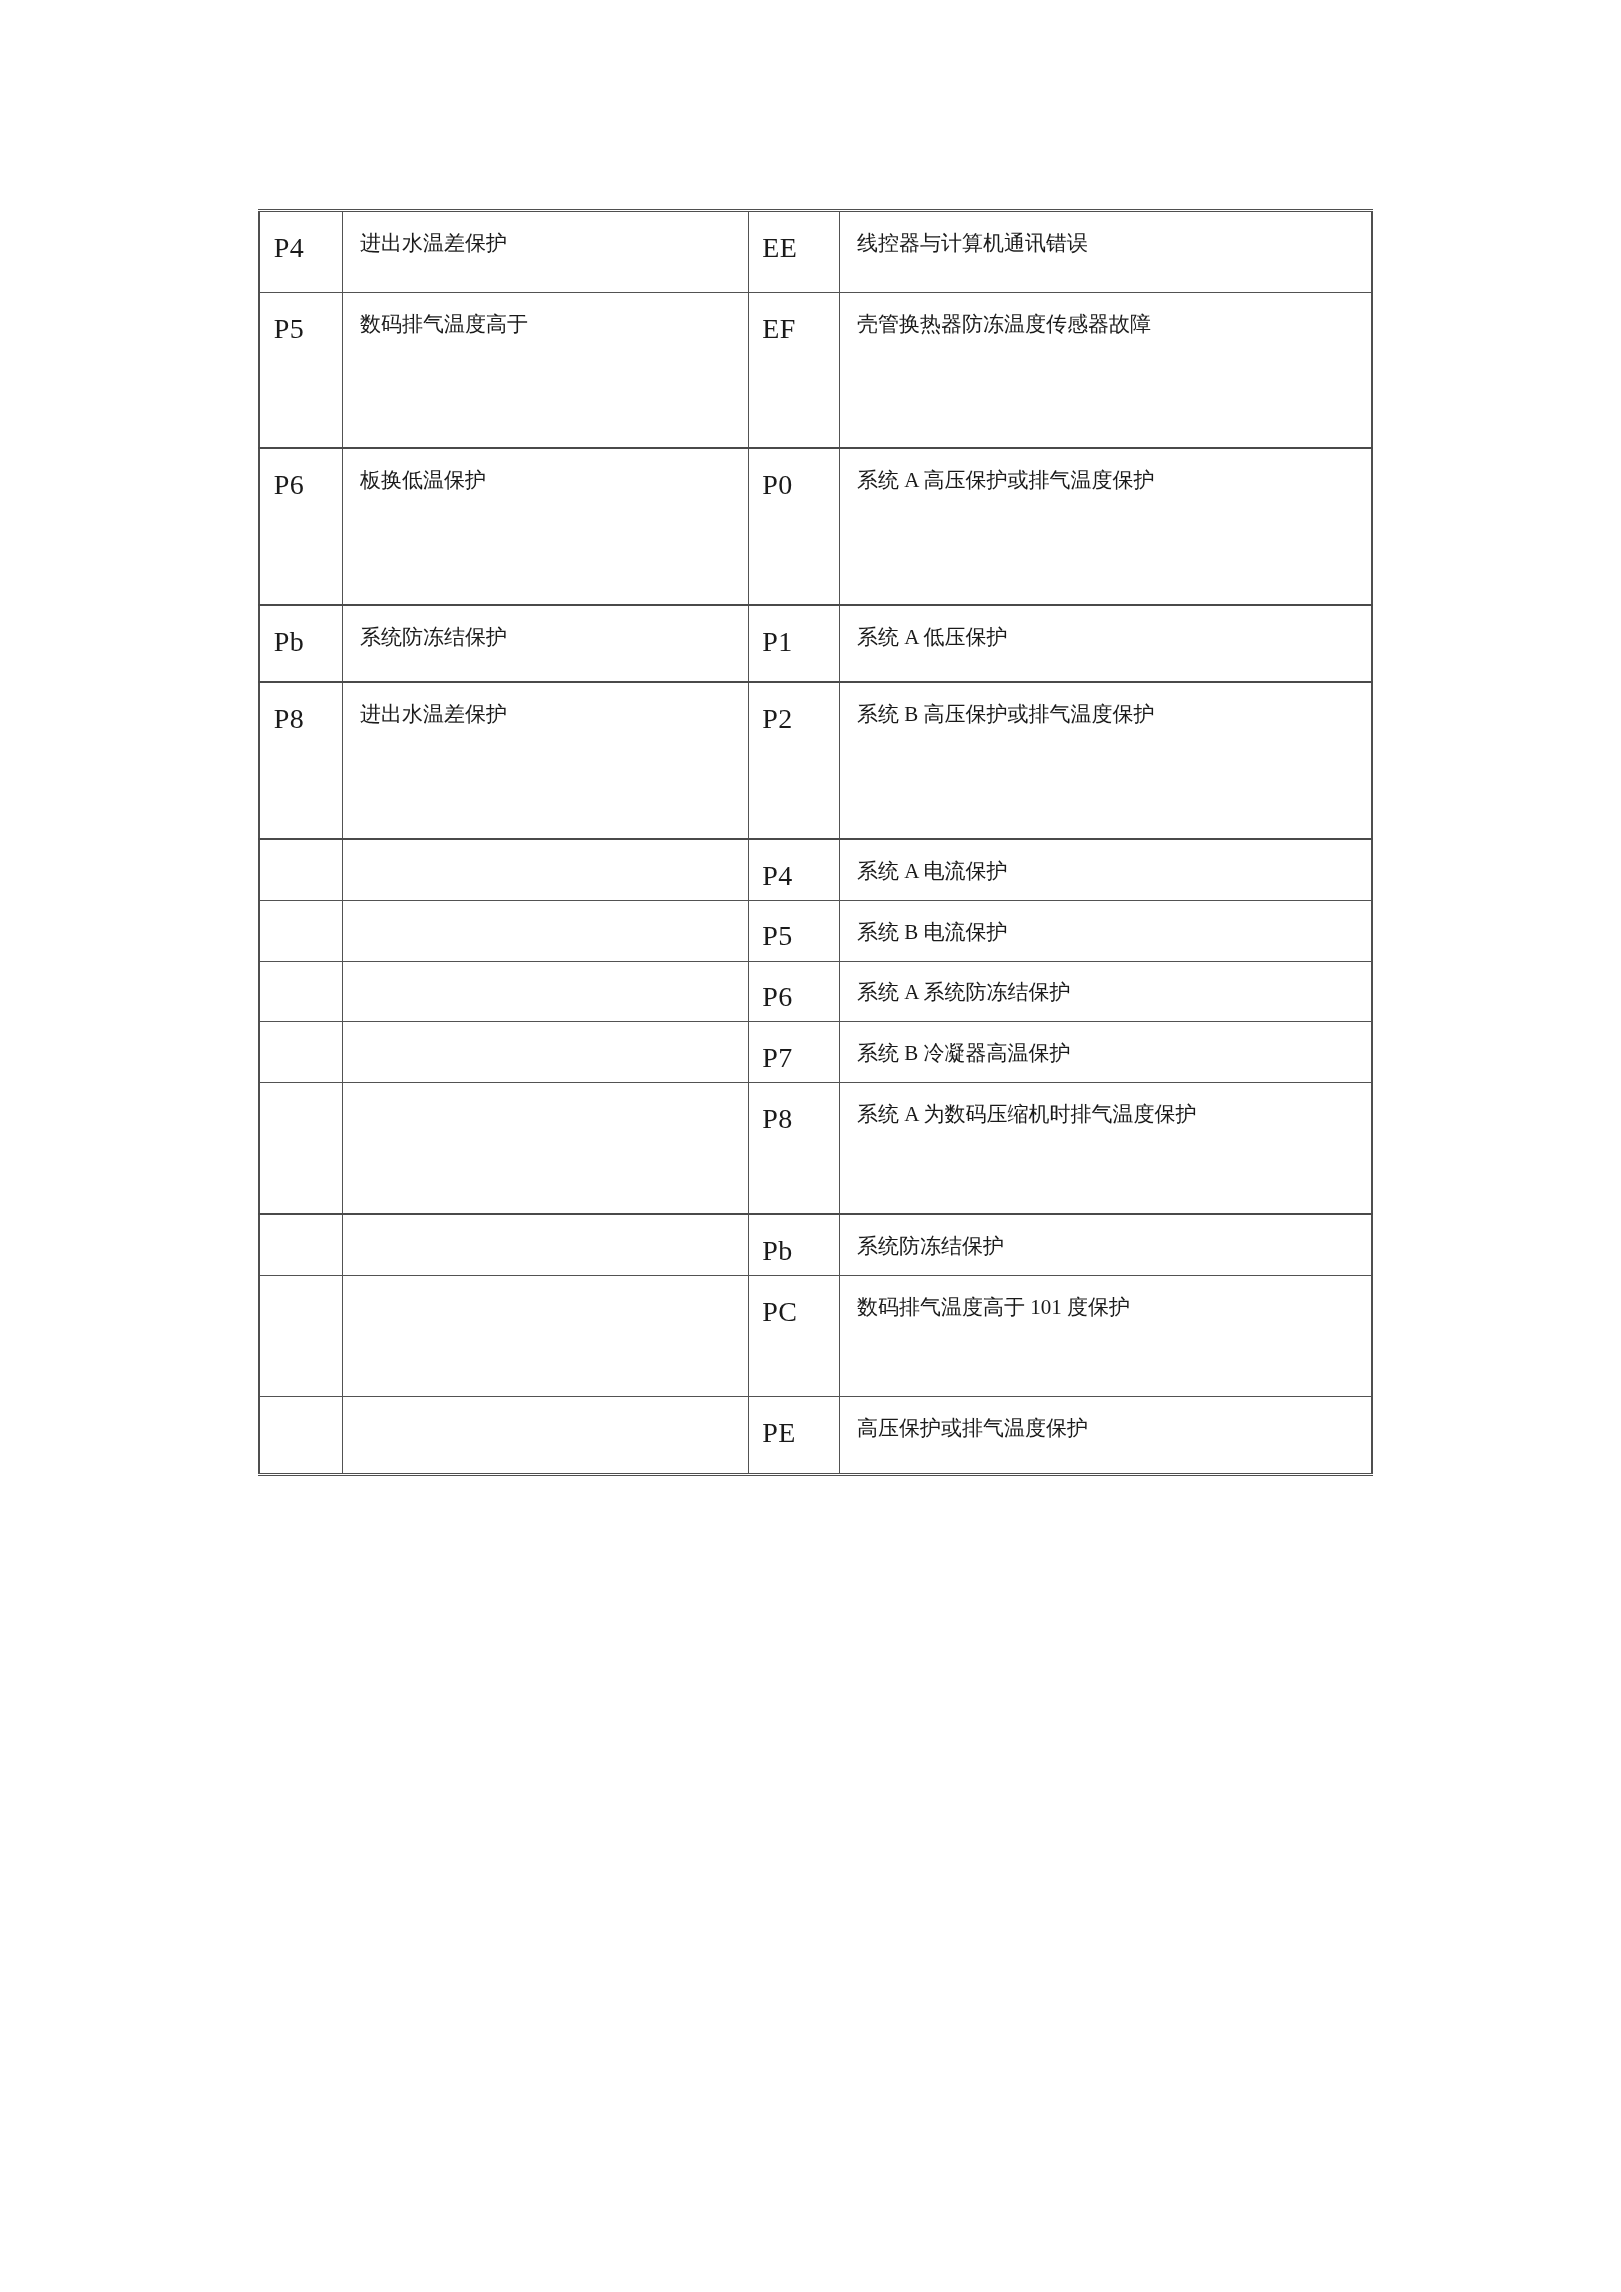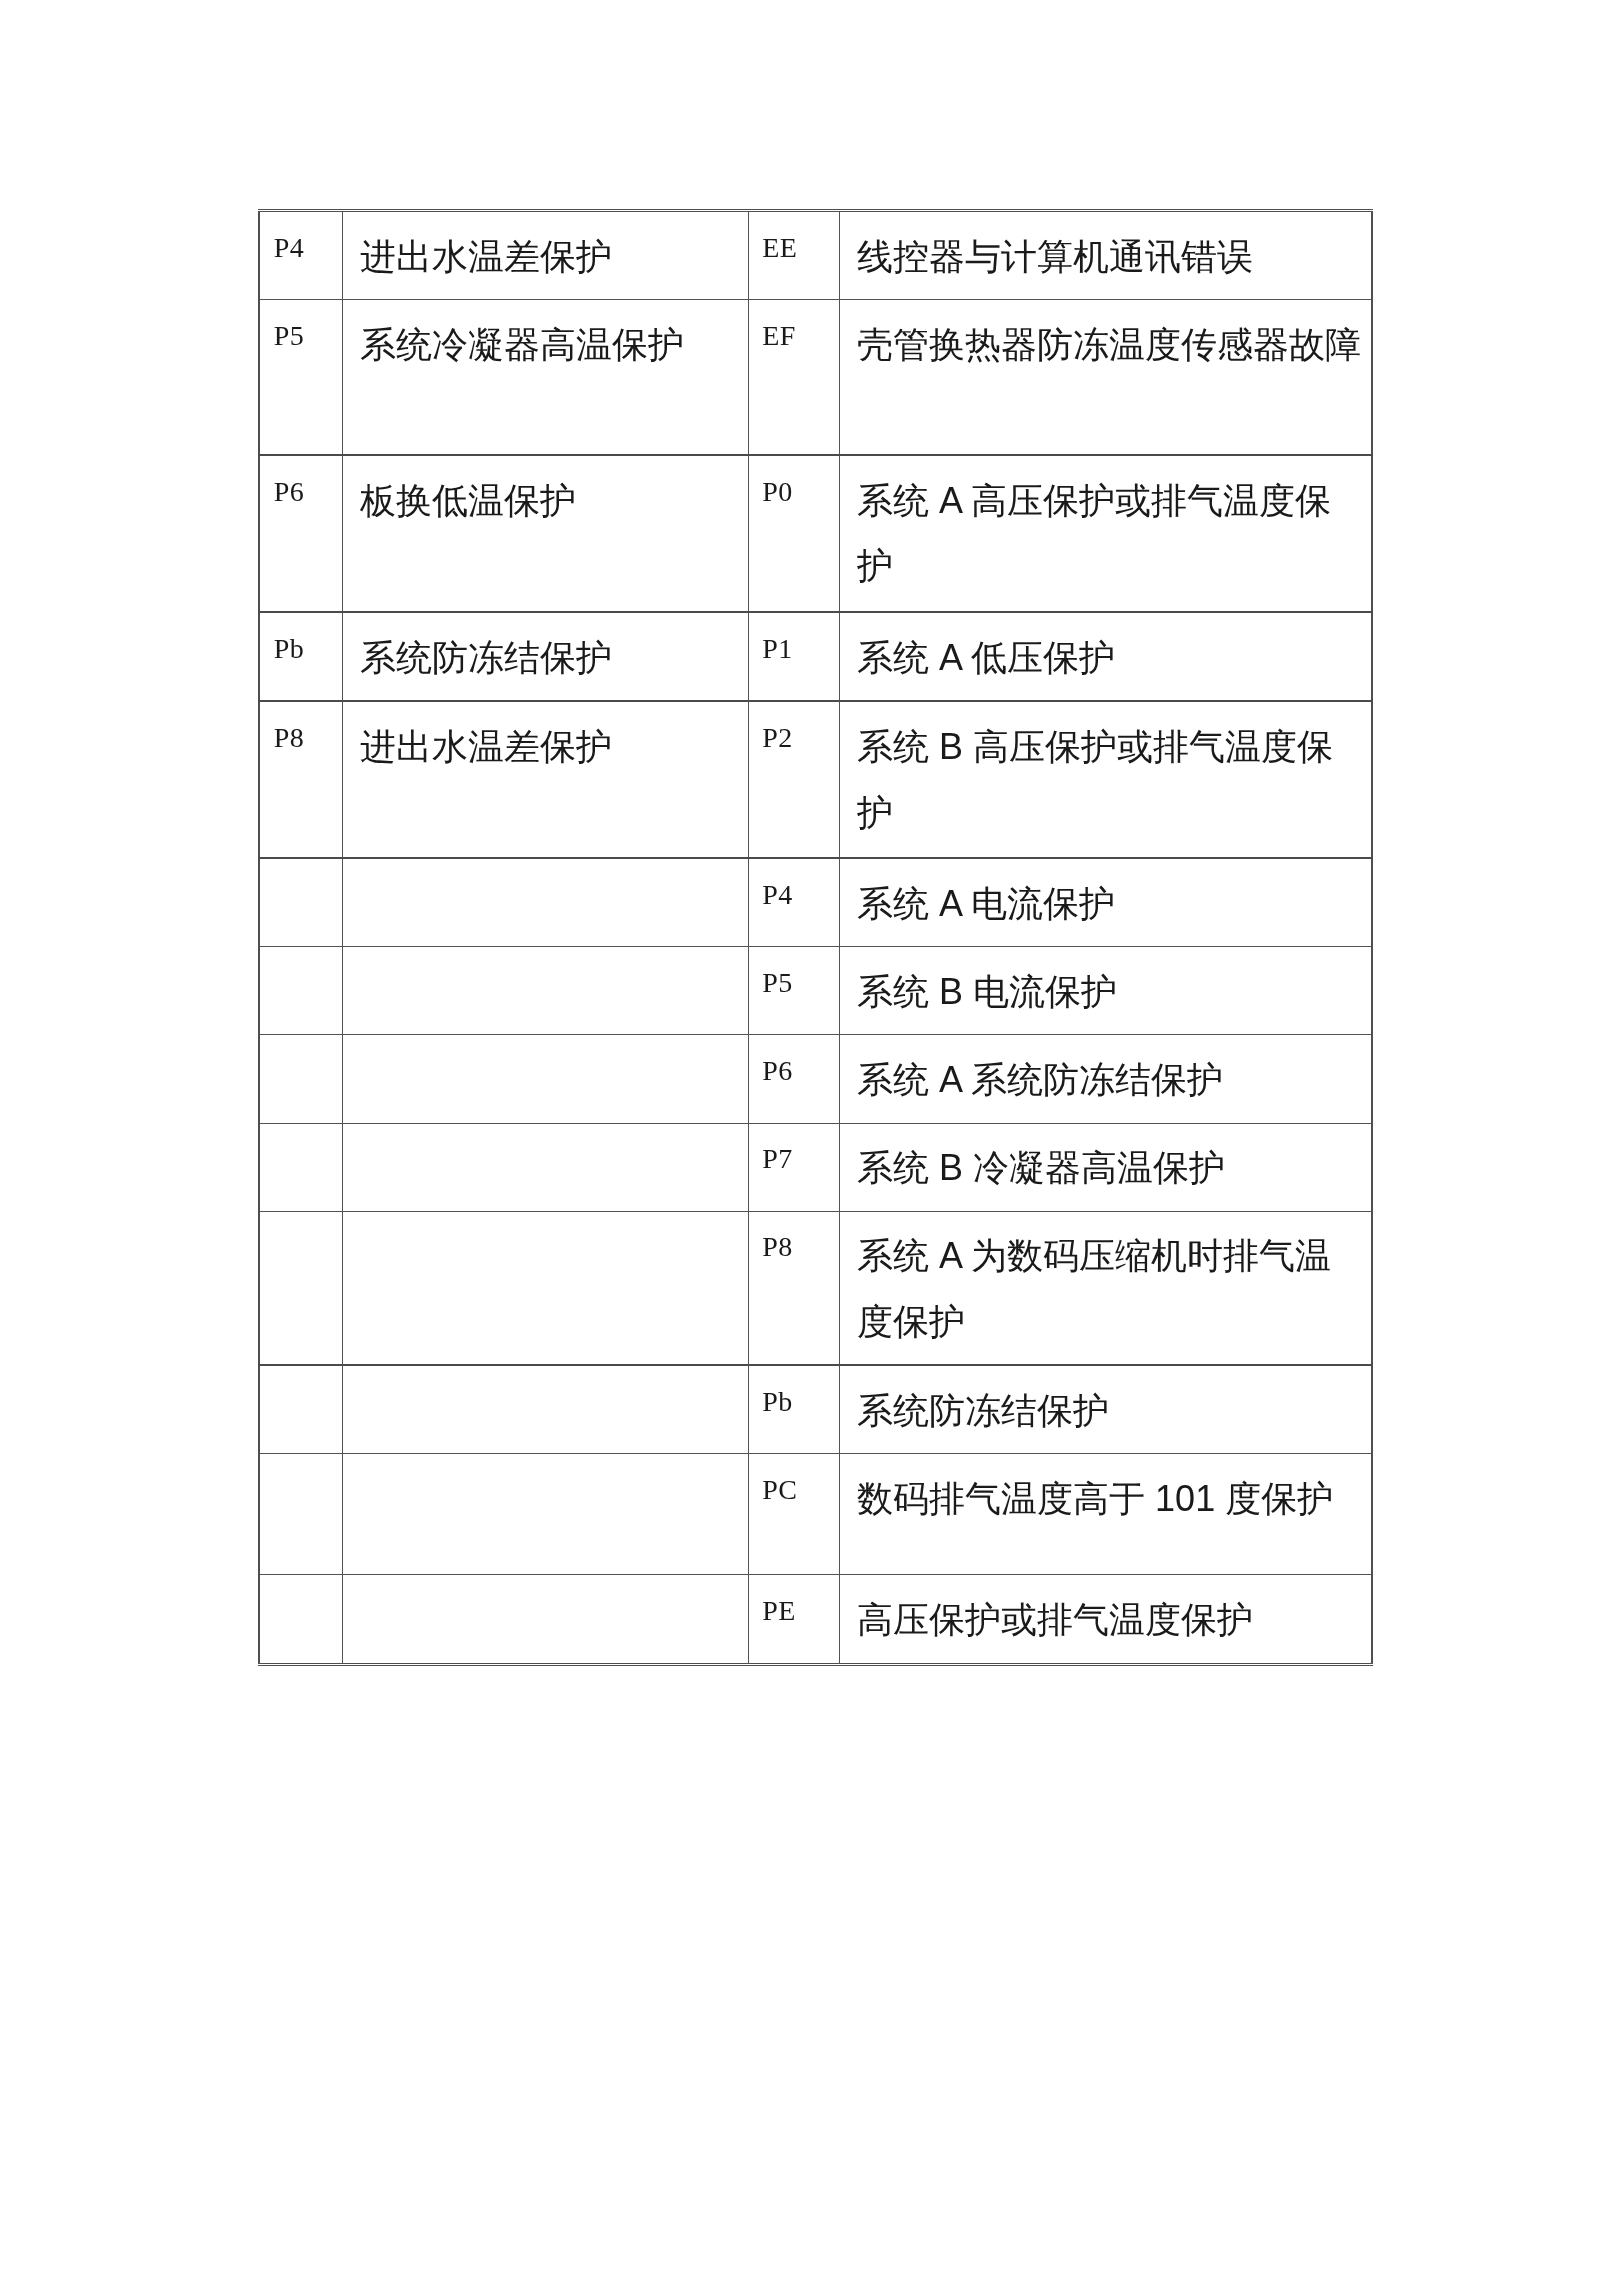--- a/index.html
+++ b/index.html
@@ -70,22 +70,22 @@
     font-family: "Liberation Serif", "DejaVu Serif", serif;
     font-size: 28px;
     line-height: 1.0;
     padding: 21.6px 0 0 13.7px;
     letter-spacing: 0.4px;
     white-space: nowrap;
   }
 
   
   .desc {
-    font-family: Liberation Sans, sans-serif;
-    font-size: 36px;
+    font-family: Liberation Serif, serif;
+    font-size: 21px;
     line-height: 1.82;
     padding: 11.8px 9.8px 9.8px 17.6px;
     word-break: break-word;
   }
 
   .desc.empty, .code.empty {
     padding-top: 0;
     min-height: 1px;
   }
 
@@ -131,21 +131,21 @@
           <td>
               <span class="cell desc">线控器与计算机通讯错误</span>
             </td>
         </tr>
 
         <tr class="h157 rule-strong">
           <td>
               <span class="cell code">P5</span>
             </td>
           <td>
-              <span class="cell desc">系统冷凝器高温保护</span>
+              <span class="cell desc">数码排气温度高于</span>
             </td>
           <td>
               <span class="cell code">EF</span>
             </td>
           <td>
               <span class="cell desc">壳管换热器防冻温度传感器故障</span>
             </td>
         </tr>
 
         <tr class="h158 rule-strong">

